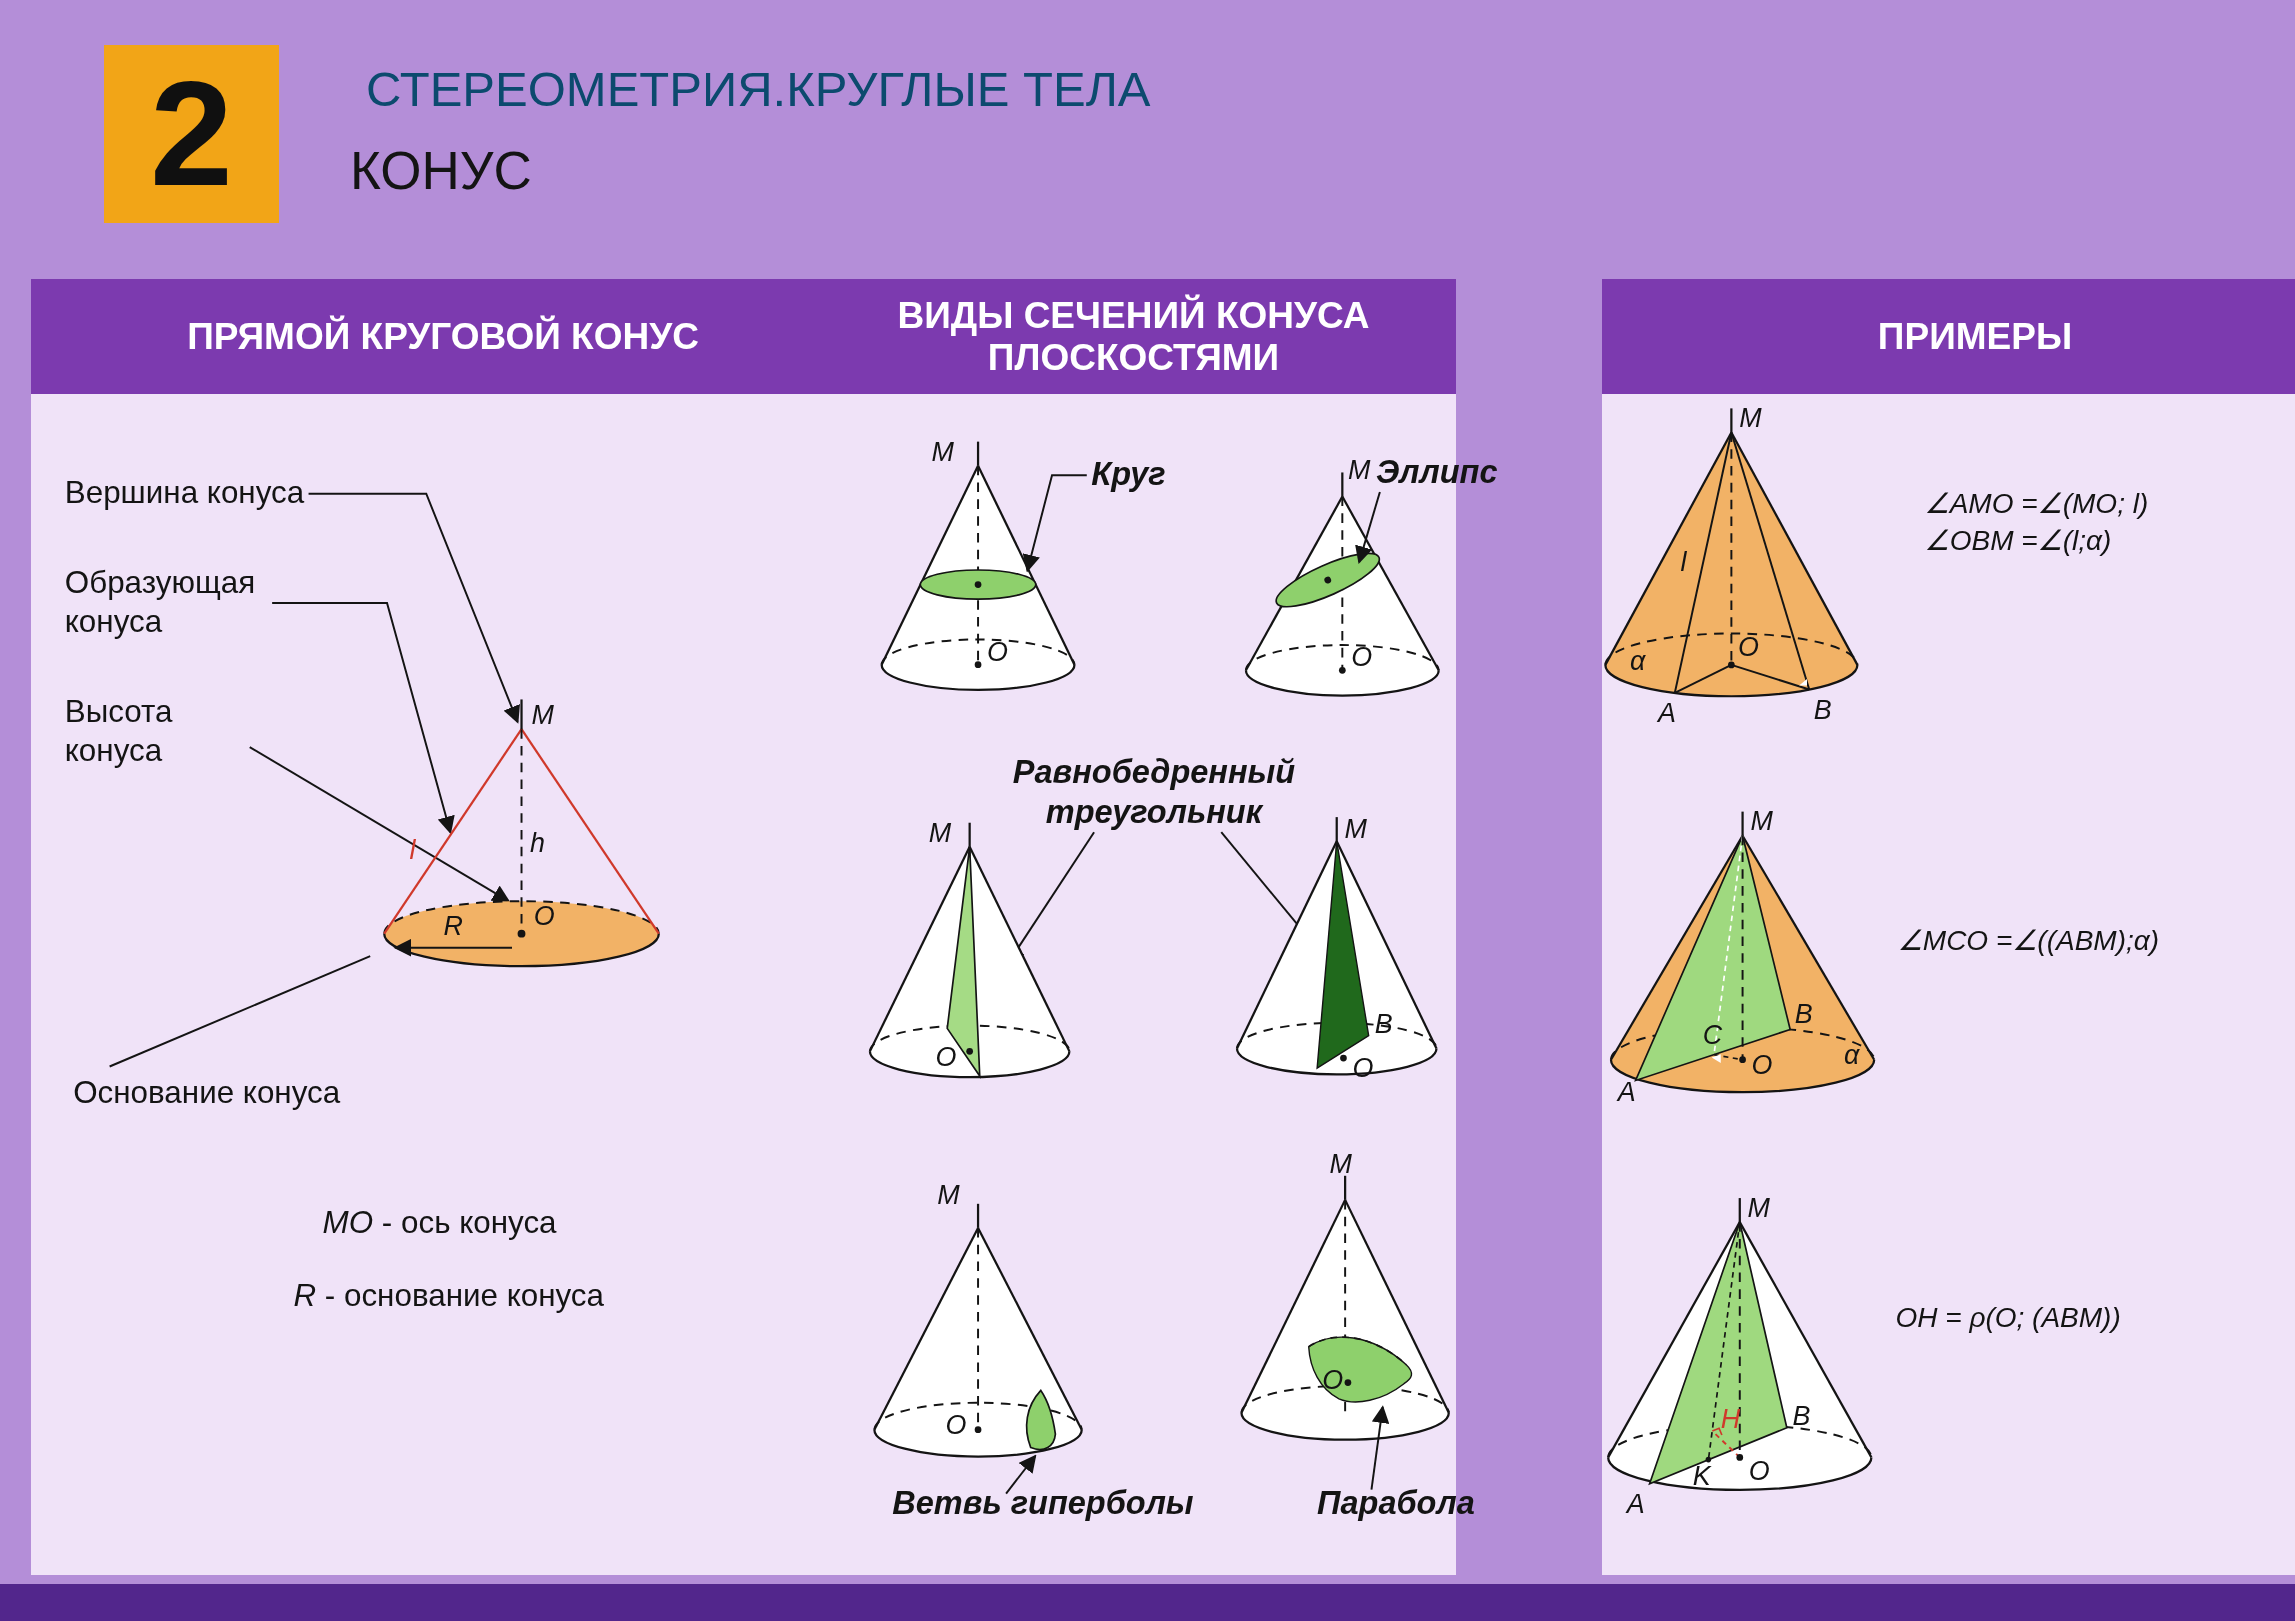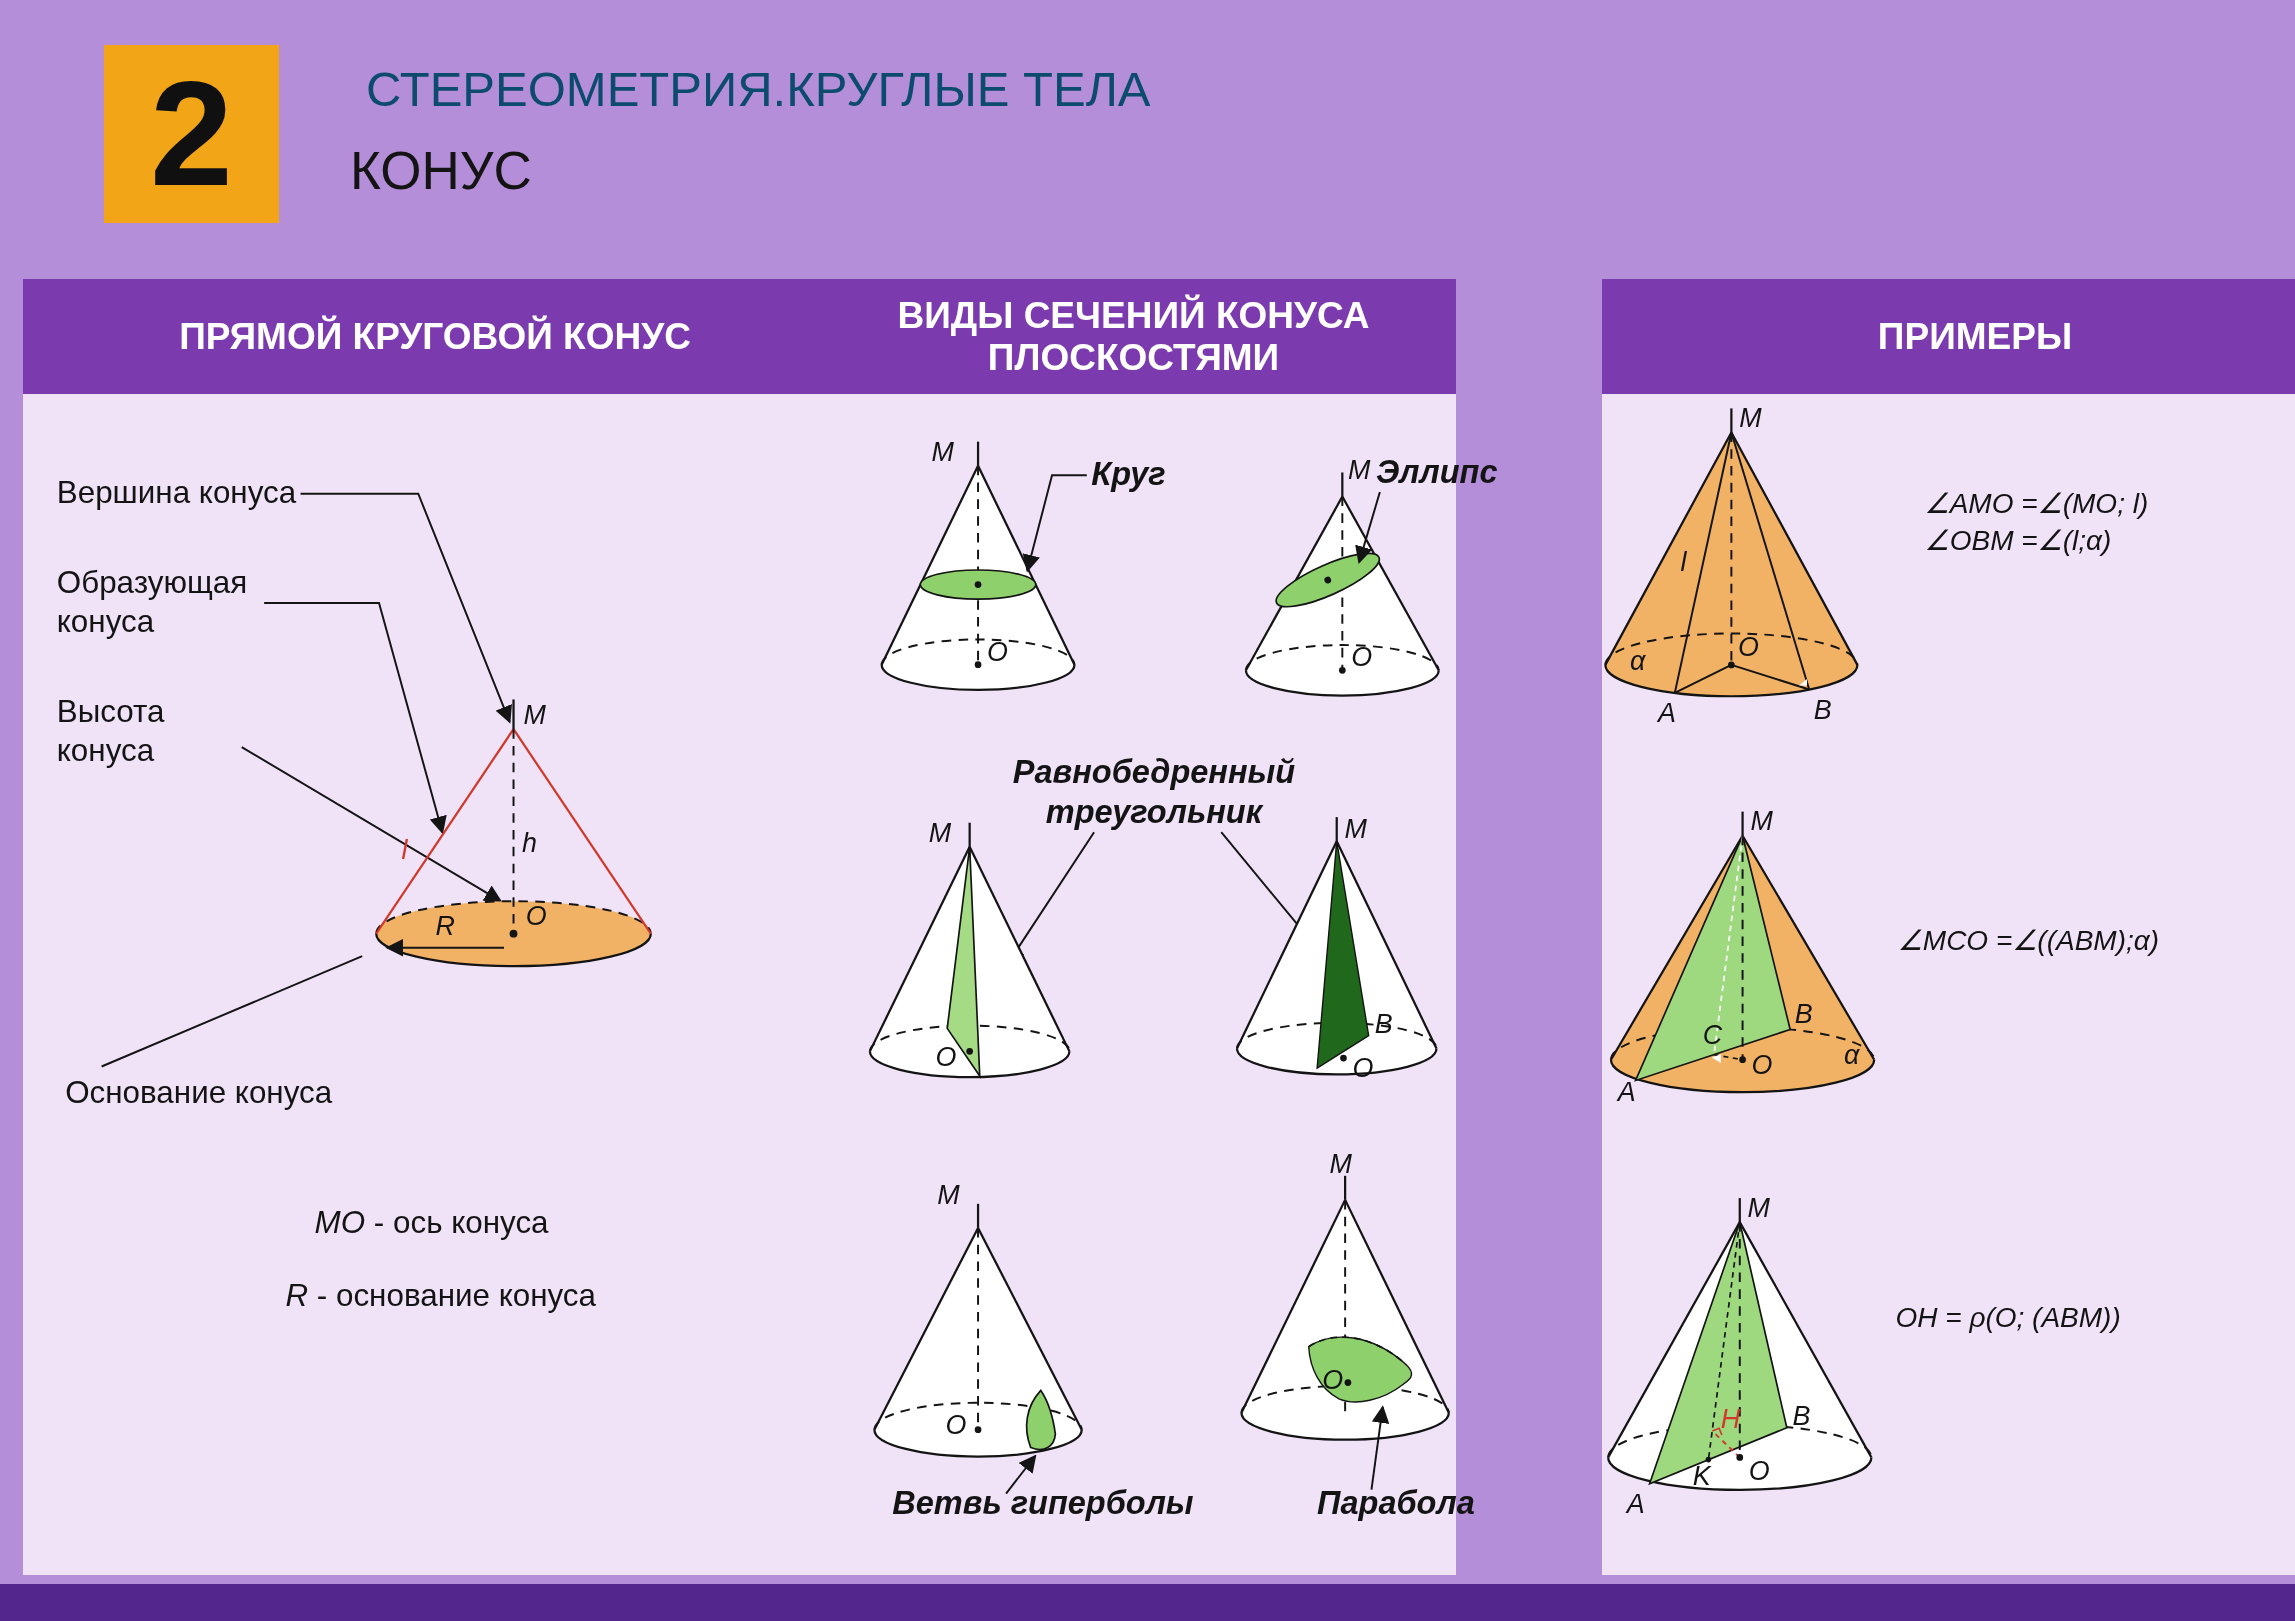--- a/index.html
+++ b/index.html
@@ -13,21 +13,21 @@
   }
   .badge {
     position:absolute; left:104px; top:45px; width:175px; height:178px;
     background:#f2a517; color:#101010;
     display:flex; align-items:center; justify-content:center;
     font-size:149px; font-weight:bold;
   }
   .main-title { position:absolute; left:350px; top:61px; font-size:49px; color:#0c4a6e;margin-left:16px; }
   .main-subtitle { position:absolute; left:350px; top:140px; font-size:53px; font-weight:normal; }
   .panel { position:absolute; top:279px; height:1296px; background:#f0e3f8; }
-  .panel1 { left:23px;   width:824px; }
+  .panel1 { left:31px;   width:824px; }
   .panel2 { left:811px; width:645px; }
   .panel3 { left:1602px; width:746px; }
   .panel-header {
     height:115px; background:#7c3aaf; color:#ffffff;
     display:flex; flex-direction:column; align-items:center; justify-content:center;
     font-weight:bold; font-size:37px; line-height:1.12; text-align:center;
   }
   .panel-svg { position:absolute; left:0; top:115px; }
   .footer { position:absolute; left:0; top:1584px; width:2295px; height:37px; background:#52268c; }
 

